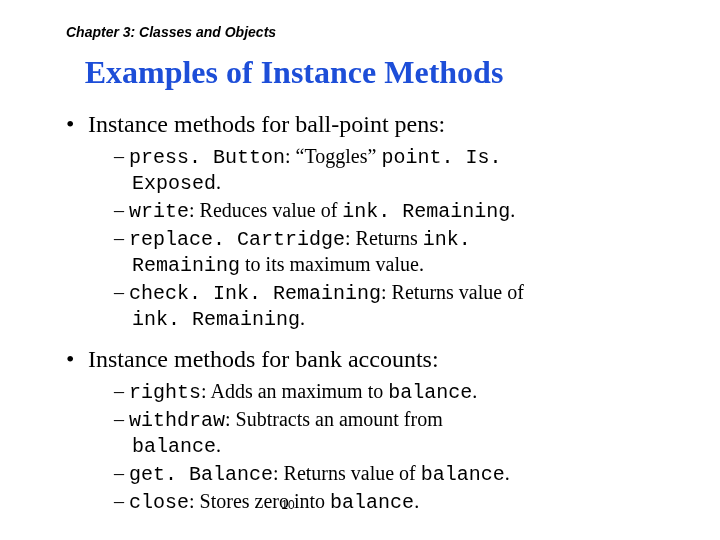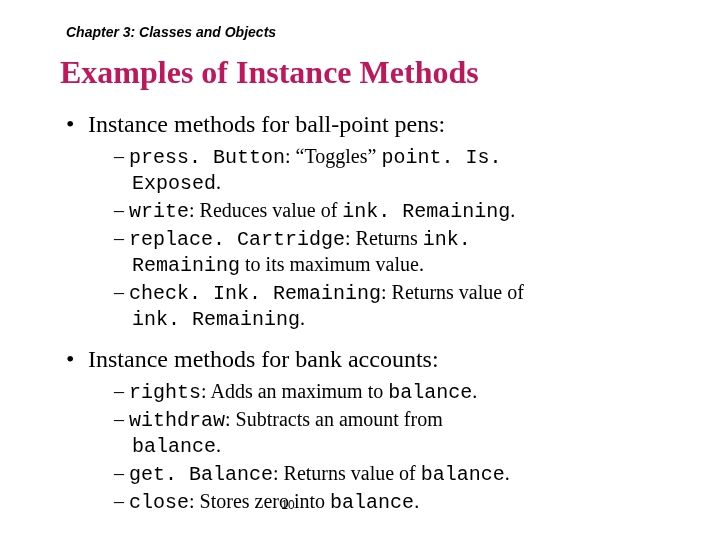--- a/index.html
+++ b/index.html
@@ -1,19 +1,19 @@
 <!DOCTYPE html>
 <html><head>
 <meta charset="utf-8">
 <style>
   * { box-sizing: border-box; margin: 0; padding: 0; }
   html, body { width: 720px; height: 540px; background: #fff; font-family: "Times New Roman", Times, serif; color: #000; }
   .slide { position: relative; width: 576px; height: 540px; padding: 24px 48px 0 60px; }
   .chapter { font-family: Arial, Helvetica, sans-serif; font-size: 14px; font-weight: bold; font-style: italic; margin-bottom: 14px; margin-left: 6px; }
-  .title { font-family: "Times New Roman", serif; font-size: 32px; color: #be185d; margin: 6px 0 20px 0; }
+  .title { font-family: "Times New Roman", serif; font-size: 32px; color: #1d4ed8; text-align: center; margin: 6px 0 20px 0; }
   .bullets { list-style: none; margin-left: 8px; }
   .bullets > li { font-size: 24px; margin-bottom: 6px; }
   .bullets > li::before { content: "\2022"; display: inline-block; width: 22px; margin-left: -2px; }
   .sub { list-style: none; margin: 6px 0 14px 46px; }
   .sub > li { font-size: 20px; margin-bottom: 2px; line-height: 1.25; text-indent: -18px; padding-left: 18px; }
   .sub > li::before { content: "\2013\00a0"; }
   .mono { font-family: "Courier New", Courier, monospace; }
   .footer { position: absolute; left: 0; right: 0; bottom: 14px; padding: 0 48px 0 60px; display: flex; justify-content: space-between; align-items: flex-end; }
   .brand { }
   .brand-main { font-family: "Times New Roman", serif; font-size: 18px; font-weight: bold; color: #c00000; text-shadow: 1px 1px 0 #f4c57a; }

